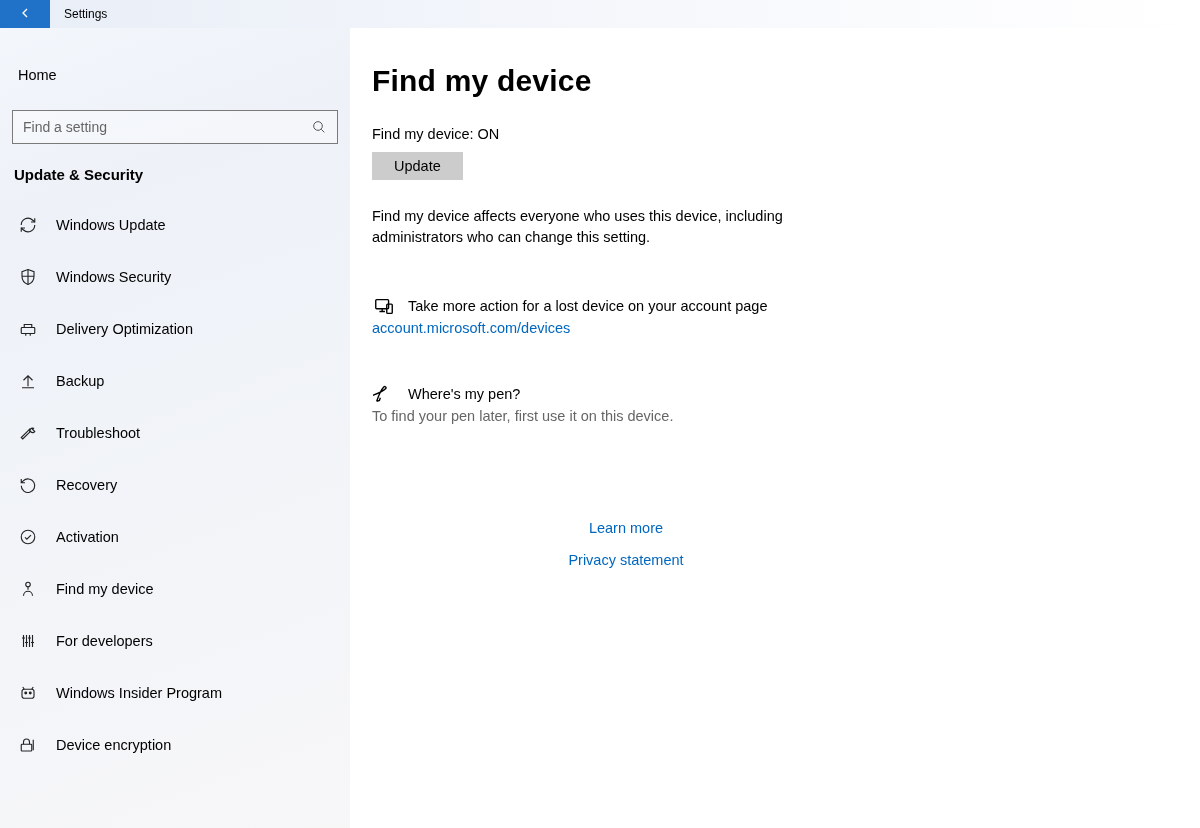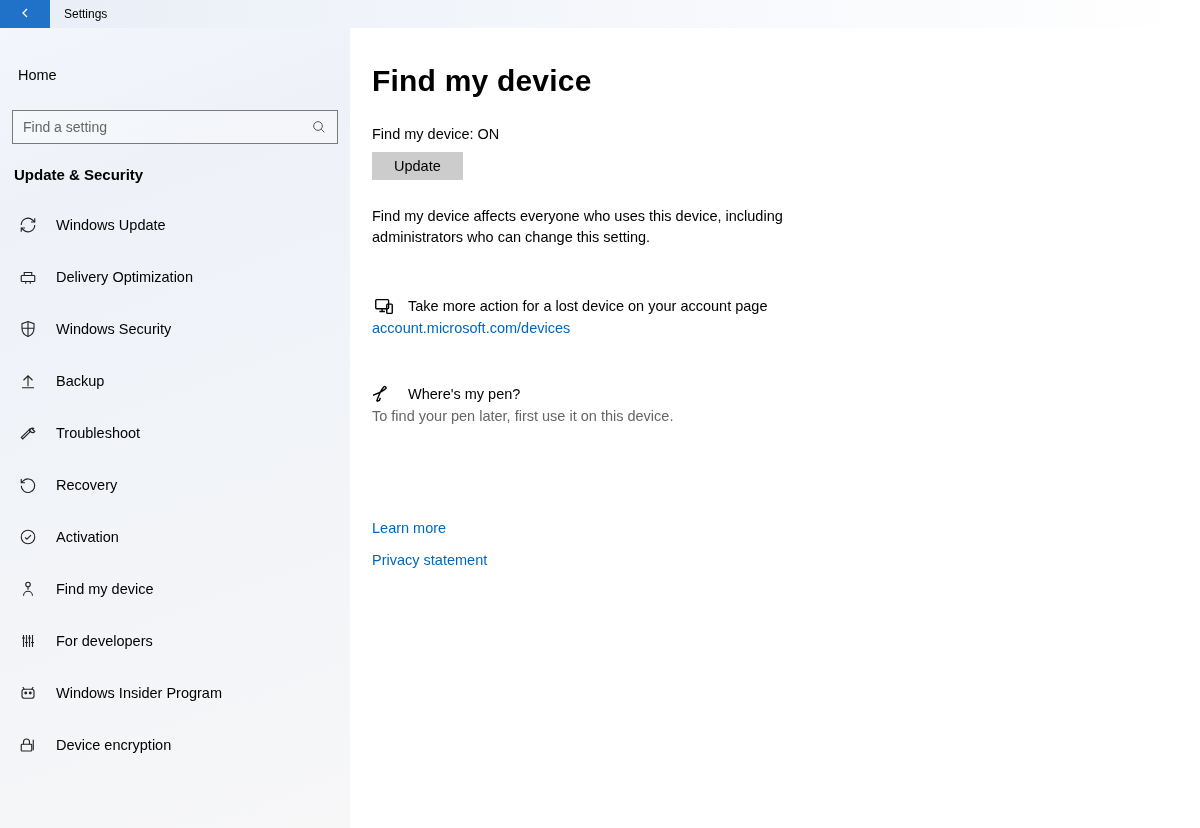--- a/index.html
+++ b/index.html
@@ -150,21 +150,21 @@
   .info-row .icon svg { width: 22px; height: 22px; }
   .link {
     color: #0067c0;
     font-size: 14.5px;
     text-decoration: none;
     display: inline-block;
     cursor: default;
   }
   .link-block { margin-top: 2px; }
   .gray { color: #666; }
-  .links-lower { margin-top: 96px; display:flex; flex-direction:column; gap:16px; }
+  .links-lower { margin-top: 96px; display:flex; flex-direction:column; gap:16px;align-items:center; }
 </style>
 </head>
 <body>
 
 <div class="titlebar">
   <div class="back-btn">
     <span>
       <svg viewBox="0 0 24 24" fill="none" stroke="white" stroke-width="2">
           <path d="M15 6l-6 6 6 6"></path>
         </svg>
@@ -204,35 +204,35 @@
         <span class="icon">
           <svg viewBox="0 0 24 24" fill="none" stroke="currentColor" stroke-width="1.5">
               <path d="M3 12a9 9 0 0 1 15-6.7L21 8M21 12a9 9 0 0 1-15 6.7L3 16"></path>
               <path d="M21 3v5h-5M3 21v-5h5"></path>
             </svg>
         </span>
         <span class="lbl">Windows Update</span>
       </div>
       <div class="nav-item">
         <span class="icon">
-          <svg viewBox="0 0 24 24" fill="none" stroke="currentColor" stroke-width="1.5">
-              <rect x="3" y="10" width="18" height="8" rx="1"></rect>
-              <path d="M7 10V6h10v4M9 18v3M15 18v3"></path>
-            </svg>
-        </span>
-        <span class="lbl">Delivery Optimization</span>
-      </div>
-      <div class="nav-item">
-        <span class="icon">
           <svg viewBox="0 0 24 24" fill="currentColor">
               <path d="M12 2l8 3v6c0 5-3.4 9.3-8 11-4.6-1.7-8-6-8-11V5l8-3z" fill="none" stroke="currentColor" stroke-width="1.5"></path>
               <path d="M12 2v20M4 11h16" stroke="currentColor" stroke-width="1.5"></path>
             </svg>
         </span>
         <span class="lbl">Windows Security</span>
+      </div>
+      <div class="nav-item">
+        <span class="icon">
+          <svg viewBox="0 0 24 24" fill="none" stroke="currentColor" stroke-width="1.5">
+              <rect x="3" y="10" width="18" height="8" rx="1"></rect>
+              <path d="M7 10V6h10v4M9 18v3M15 18v3"></path>
+            </svg>
+        </span>
+        <span class="lbl">Delivery Optimization</span>
       </div>
       <div class="nav-item">
         <span class="icon">
           <svg viewBox="0 0 24 24" fill="none" stroke="currentColor" stroke-width="1.5">
               <path d="M12 19V5M6 11l6-6 6 6M4 21h16"></path>
             </svg>
         </span>
         <span class="lbl">Backup</span>
       </div>
       <div class="nav-item">

